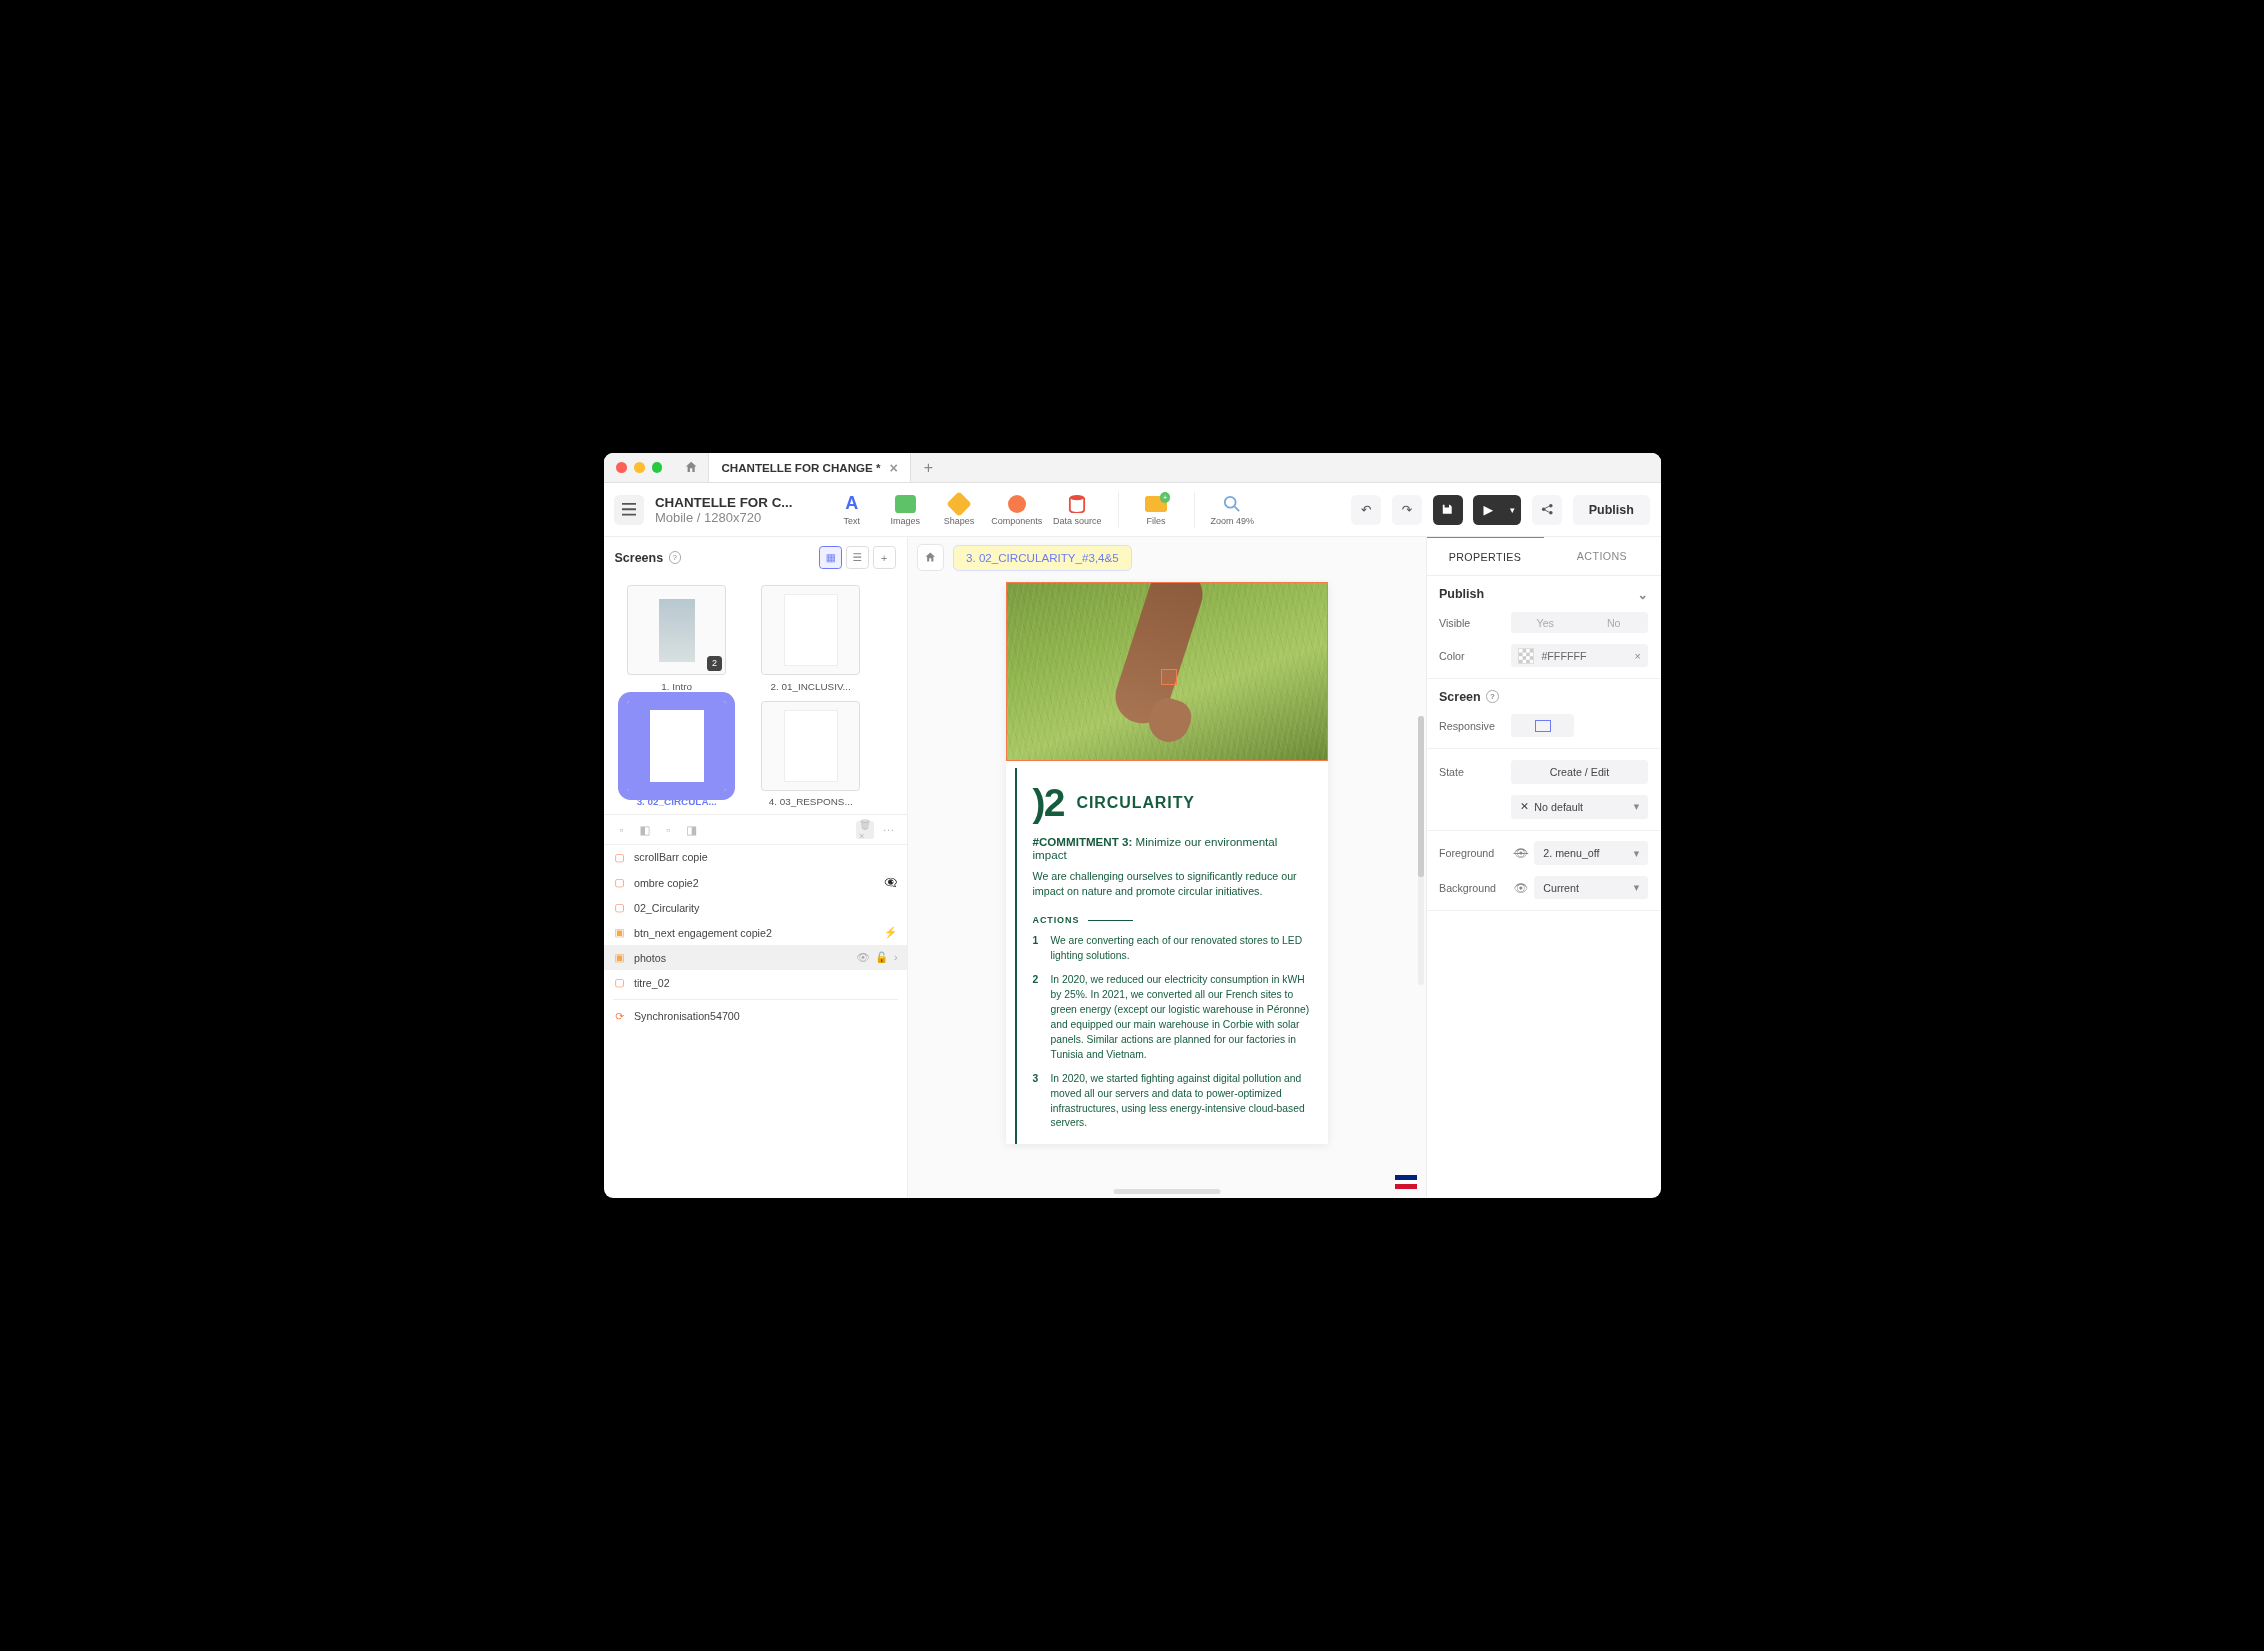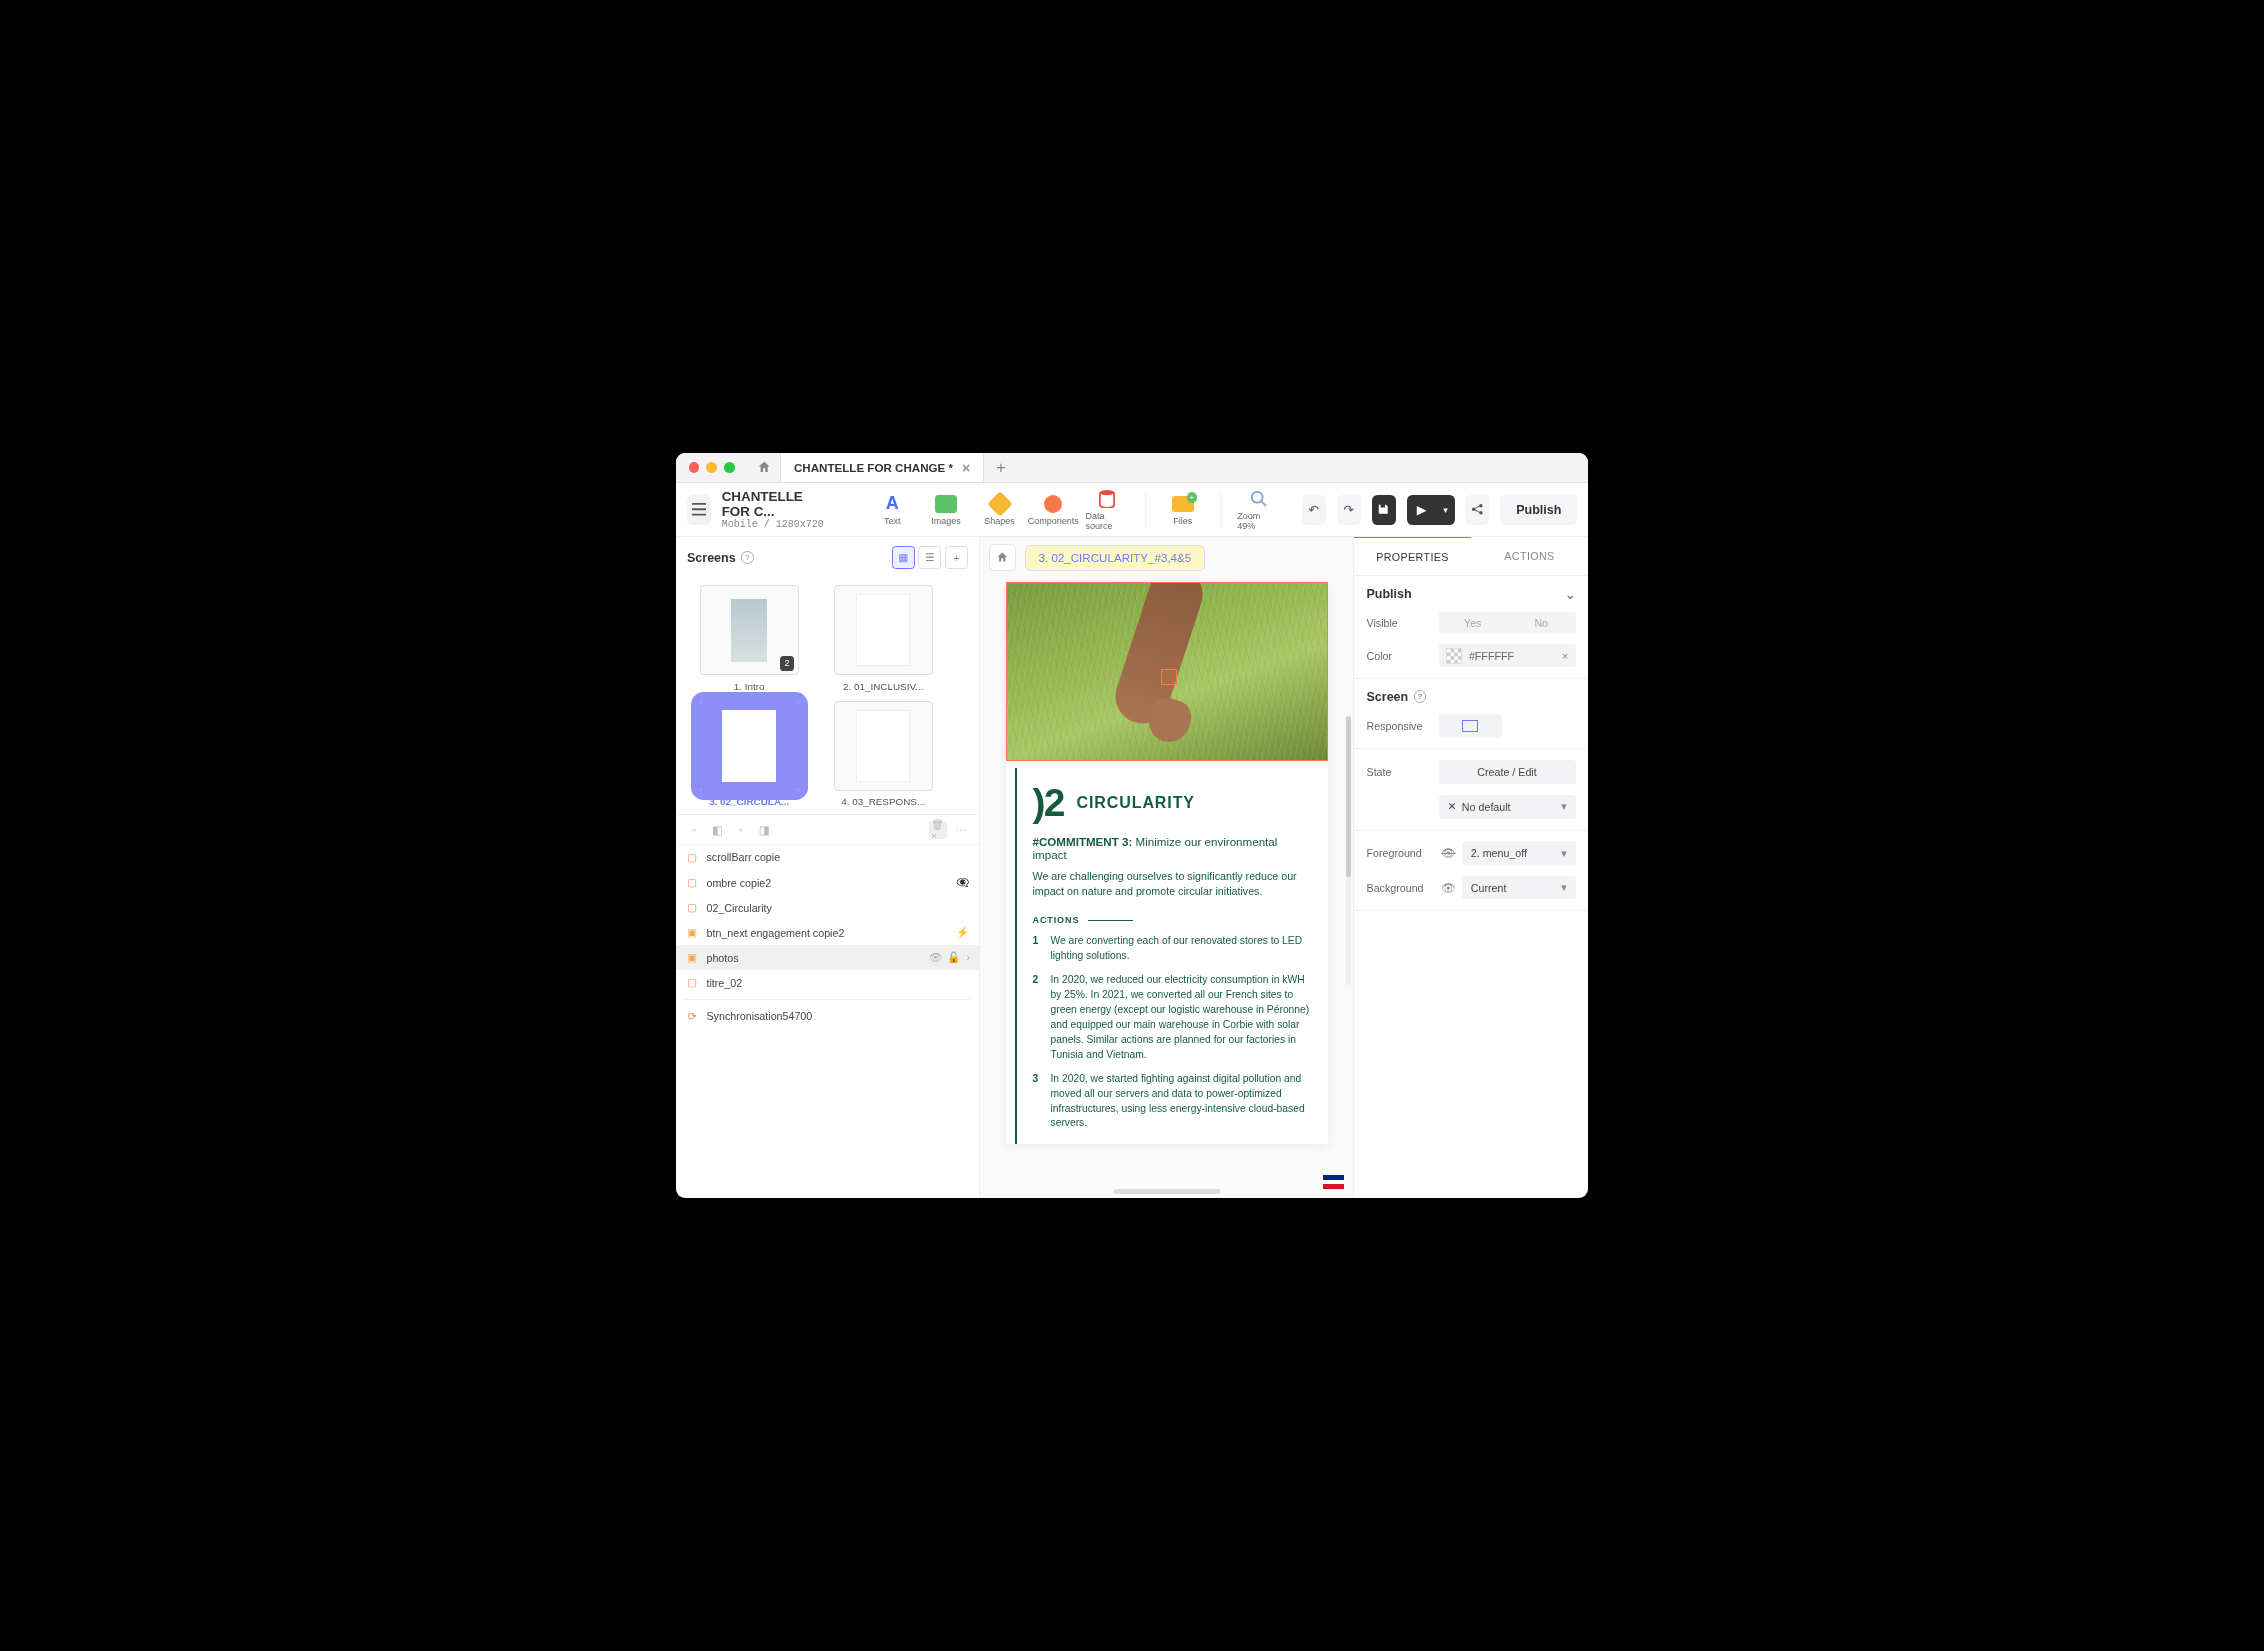--- a/index.html
+++ b/index.html
@@ -1,32 +1,32 @@
 <!DOCTYPE html>
 <html style="font-size:14.3px"><head>
 <meta charset="utf-8">
 <style>
 * { box-sizing: border-box; margin: 0; padding: 0; }
 body { font-family: -apple-system, BlinkMacSystemFont, "Segoe UI", Helvetica, Arial, sans-serif; background: #000; display: flex; align-items: center; justify-content: center; height: 100vh; }
-.window { width: 912px; height: 745px; background: #fff; border-radius: 9px; overflow: hidden; display: flex; flex-direction: column; box-shadow: 0 18px 54px rgba(0,0,0,0.5); }
+.window { width: 1057px; height: 745px; background: #fff; border-radius: 9px; overflow: hidden; display: flex; flex-direction: column; box-shadow: 0 18px 54px rgba(0,0,0,0.5); }
 .titlebar { height: 30px; background: #f3f3f3; display: flex; align-items: center; border-bottom: 0.9px solid #e0e0e0; }
 .traffic { display: flex; gap: 7.2px; padding: 0 12.5px; }
 .dot { width: 10.7px; height: 10.7px; border-radius: 50%; }
 .dot.r { background: #ff5f57; } .dot.y { background: #febc2e; } .dot.g { background: #28c840; }
 .tabbar { display: flex; align-items: center; height: 100%; }
 .tabbtn { width: 34px; height: 100%; display: flex; align-items: center; justify-content: center; color: #888; border-right: 0.9px solid #e0e0e0; }
 .tab { height: 100%; background: #fff; display: flex; align-items: center; padding: 0 12.5px; gap: 9px; font-size: 11.6px; font-weight: 600; color: #333; border-right: 0.9px solid #e0e0e0; }
 .tab .close { color: #999; font-size: 14.3px; cursor: pointer; }
 .addtab { width: 34px; display: flex; align-items: center; justify-content: center; color: #888; font-size: 16px; }
 
 .toolbar { height: 54px; display: flex; align-items: center; padding: 0 10.7px; border-bottom: 0.9px solid #eee; gap: 10.7px; }
 .hamburger { width: 30px; height: 30px; background: #f2f2f2; border-radius: 5.4px; display: flex; align-items: center; justify-content: center; color: #555; }
 .projtitle { display: flex; flex-direction: column; margin-right: 27px; }
 .projtitle .t { font-weight: 700; font-size: 13.4px; color: #333; }
-.projtitle .s { font-size: 10px; color: #888; font-family: Liberation Mono, monospace; }
+.projtitle .s { font-size: 13px; color: #888; }
 .tool { display: flex; flex-direction: column; align-items: center; gap: 1.8px; font-size: 9px; color: #666; min-width: 43px; }
 .tool .ico { width: 21.5px; height: 21.5px; display: flex; align-items: center; justify-content: center; font-size: 18px; }
 .tool-txt { color: #4a6cf7; font-weight: 900; font-size: 19.7px; }
 .tool-img { background: #5ec269; border-radius: 3.6px; width: 21.5px; height: 18px; }
 .tool-shp { background: #f7b731; border-radius: 3.6px; width: 18px; height: 18px; transform: rotate(45deg); }
 .tool-cmp { background: #f77b4a; border-radius: 50%; width: 18px; height: 18px; }
 .tool-ds { color: #e74c3c; }
 .tool-files { background: #f7b731; border-radius: 2.7px; width: 21.5px; height: 16px; position: relative; }
 .tool-files::after { content:"+"; position:absolute; top:-3.6px; right:-3.6px; background:#5ec269; color:#fff; width:10.7px; height:10.7px; border-radius:50%; font-size:8px; display:flex; align-items:center; justify-content:center; }
 .sep { width: 0.9px; height: 36px; background: #eee; margin: 0 5.4px; }

